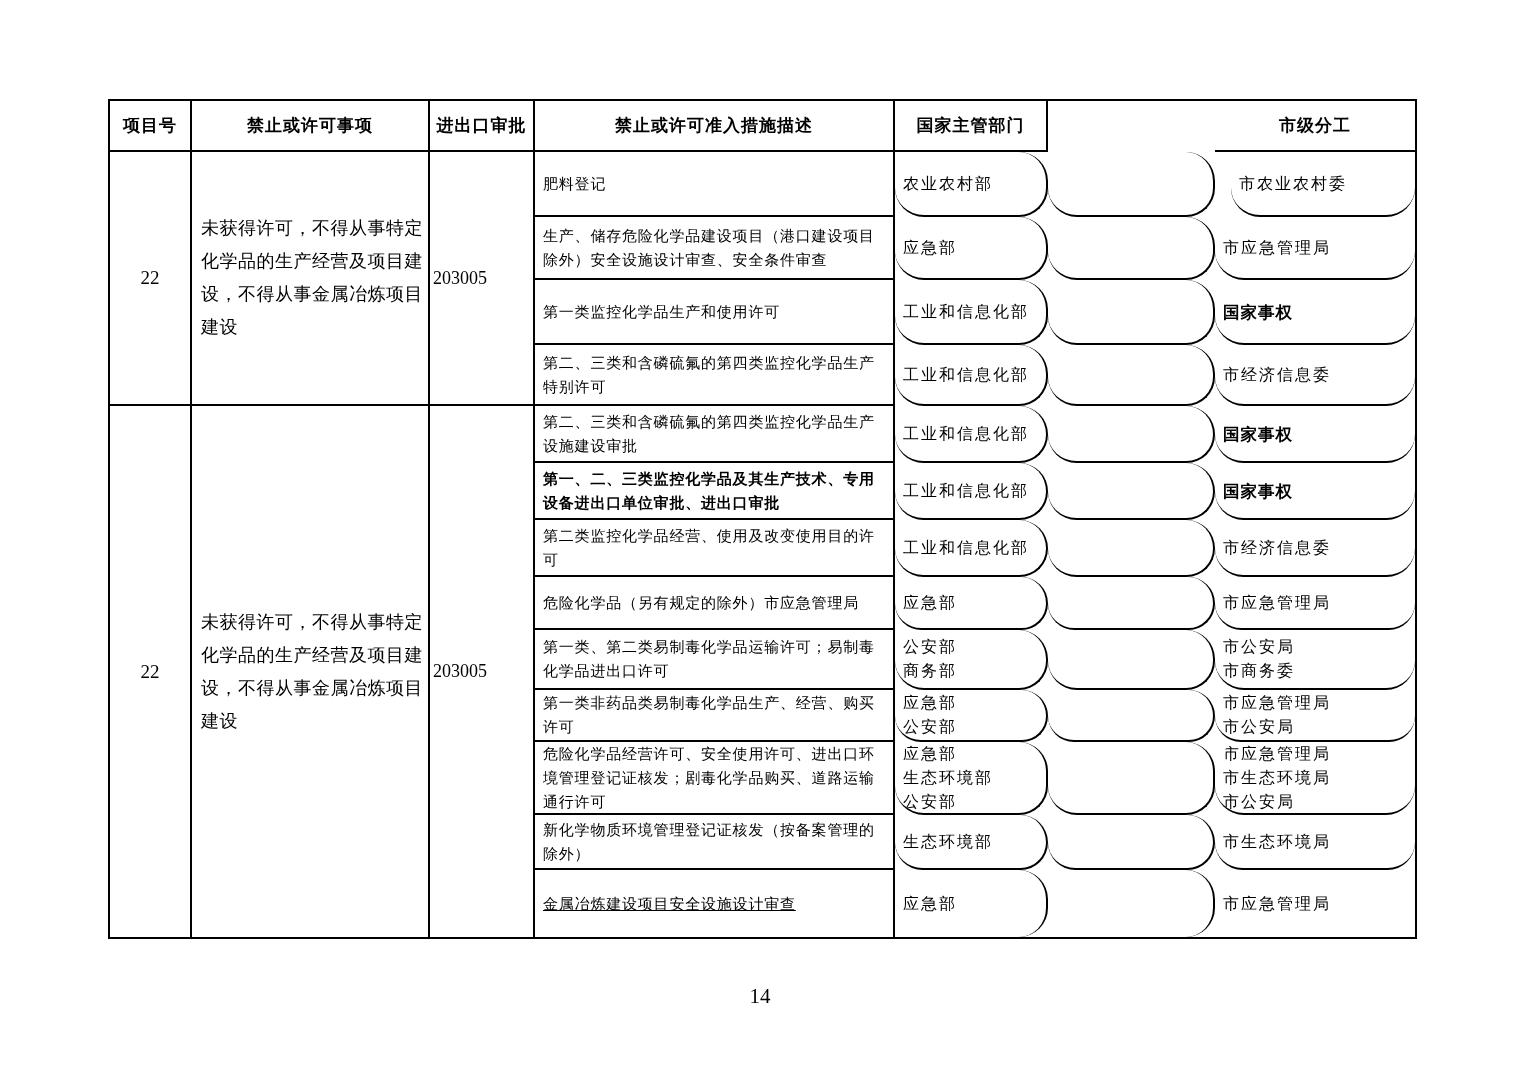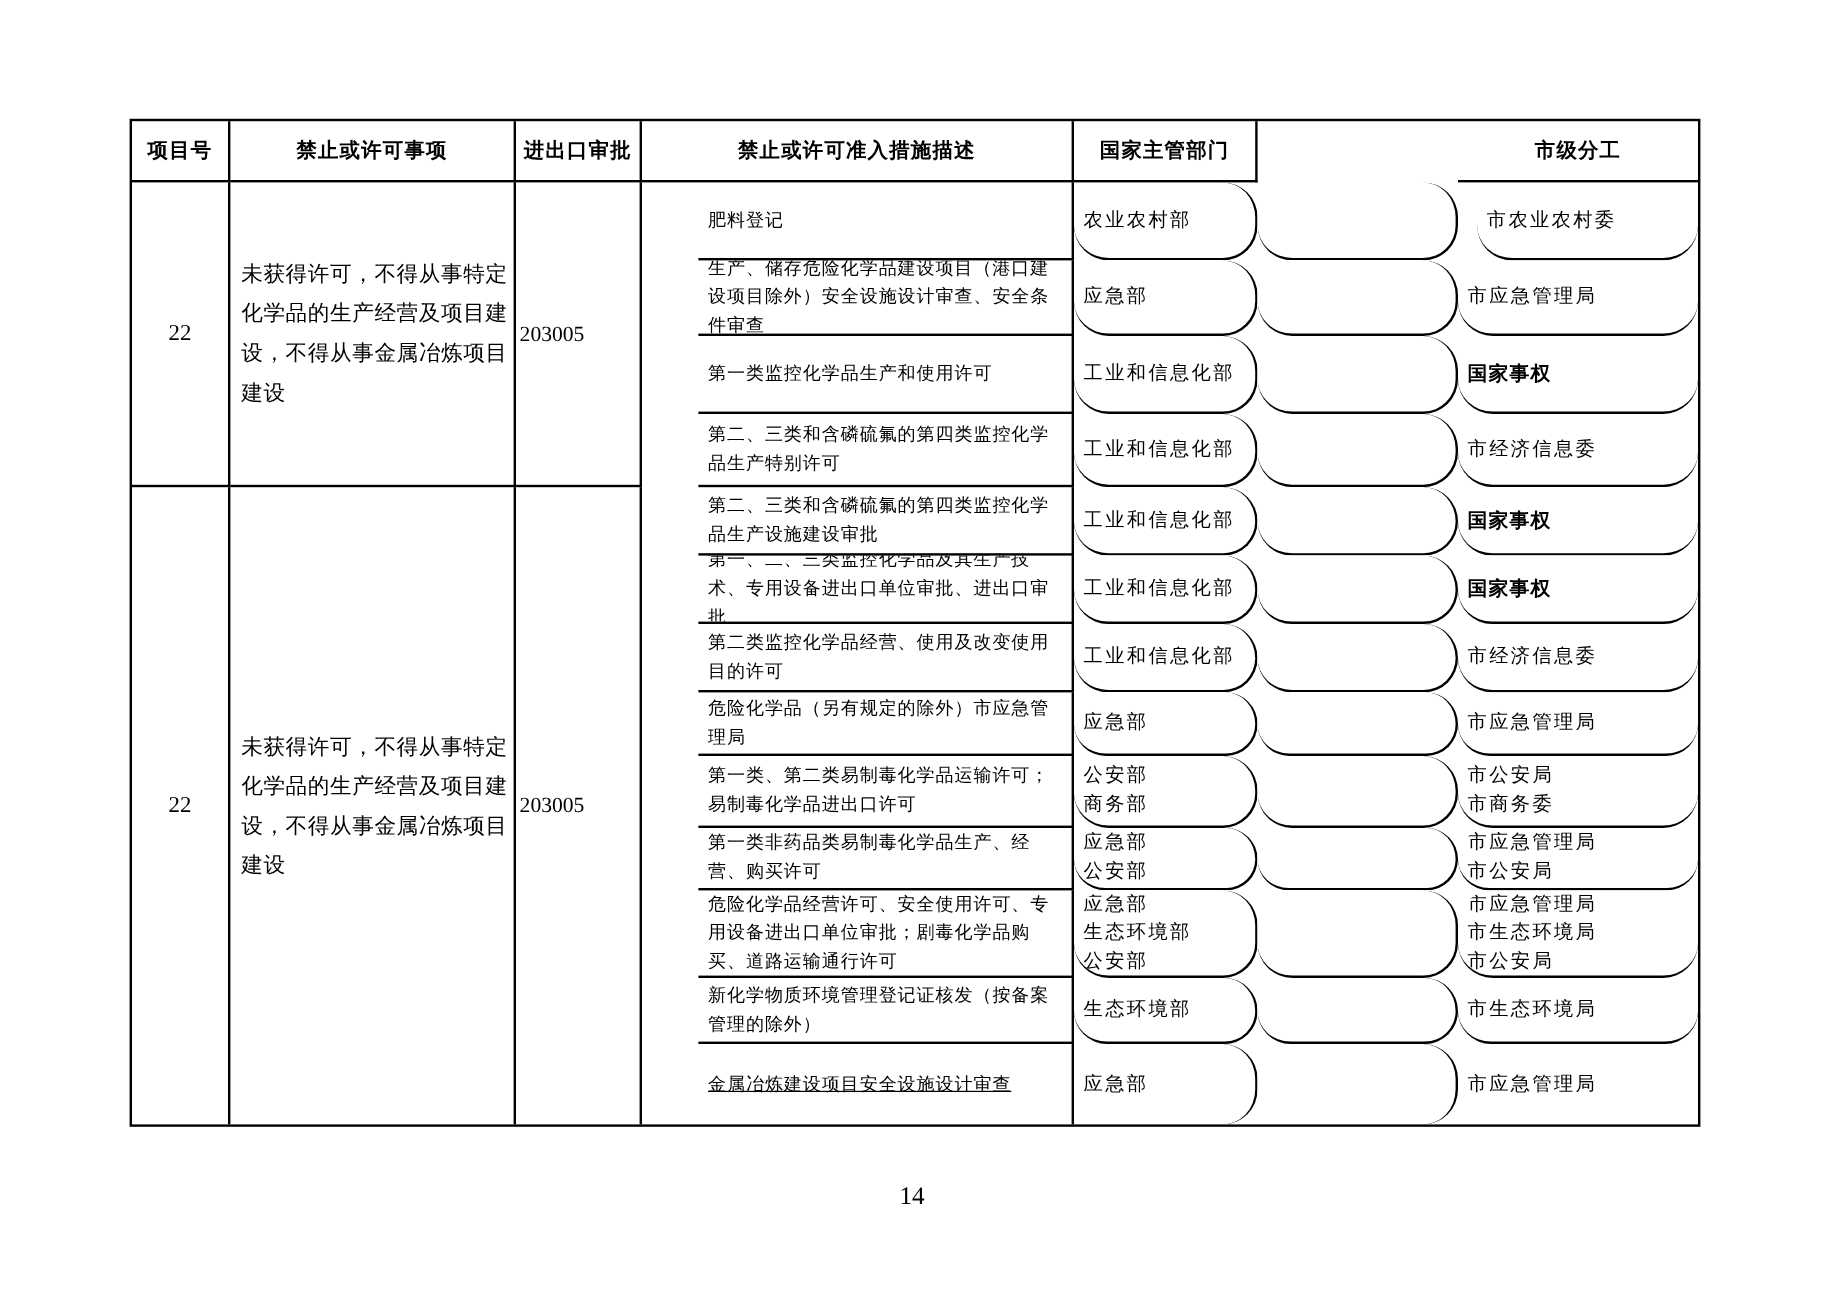--- a/index.html
+++ b/index.html
@@ -56,21 +56,20 @@
     font-size: 18px;
     padding-left: 3px;
   }
   .desc {
     font-size: 15px;
     line-height: 24px;
     letter-spacing: 0.8px;
     padding: 3px 4px 3px 8px;
     white-space: pre-line;
     text-align: left;
-    margin-left: 47px;
   }
   .nat, .loc, .city {
     font-size: 16px;
     line-height: 24px;
     letter-spacing: 2px;
     padding: 3px 4px 3px 8px;
     white-space: pre-line;
     text-align: left;
     border-radius: 29px;
   }
@@ -122,21 +121,21 @@
     <div class="cell loc" style="grid-area: 4 / 6;"></div>
     <div class="cell city no-r bold-city" style="grid-area: 4 / 7;">国家事权</div>
     <div class="cell desc" style="grid-area: 5 / 4;">第二、三类和含磷硫氟的第四类监控化学品生产特别许可</div>
     <div class="cell nat" style="grid-area: 5 / 5;">工业和信息化部</div>
     <div class="cell loc" style="grid-area: 5 / 6;"></div>
     <div class="cell city no-r" style="grid-area: 5 / 7;">市经济信息委</div>
     <div class="cell desc" style="grid-area: 6 / 4;">第二、三类和含磷硫氟的第四类监控化学品生产设施建设审批</div>
     <div class="cell nat" style="grid-area: 6 / 5;">工业和信息化部</div>
     <div class="cell loc" style="grid-area: 6 / 6;"></div>
     <div class="cell city no-r bold-city" style="grid-area: 6 / 7;">国家事权</div>
-    <div class="cell desc" style="grid-area: 7 / 4;">第一、二、三类监控化学品及其生产技术、专用设备进出口单位审批、进出口审批</div>
+    <div class="cell desc" style="grid-area: 7 / 4; font-weight: bold;">第一、二、三类监控化学品及其生产技术、专用设备进出口单位审批、进出口审批</div>
     <div class="cell nat" style="grid-area: 7 / 5;">工业和信息化部</div>
     <div class="cell loc" style="grid-area: 7 / 6;"></div>
     <div class="cell city no-r bold-city" style="grid-area: 7 / 7;">国家事权</div>
     <div class="cell desc" style="grid-area: 8 / 4;">第二类监控化学品经营、使用及改变使用目的许可</div>
     <div class="cell nat" style="grid-area: 8 / 5;">工业和信息化部</div>
     <div class="cell loc" style="grid-area: 8 / 6;"></div>
     <div class="cell city no-r" style="grid-area: 8 / 7;">市经济信息委</div>
     <div class="cell desc" style="grid-area: 9 / 4;">危险化学品（另有规定的除外）市应急管理局</div>
     <div class="cell nat" style="grid-area: 9 / 5;">应急部</div>
     <div class="cell loc" style="grid-area: 9 / 6;"></div>
@@ -146,21 +145,21 @@
 商务部</div>
     <div class="cell loc" style="grid-area: 10 / 6;"></div>
     <div class="cell city no-r" style="grid-area: 10 / 7;">市公安局
 市商务委</div>
     <div class="cell desc" style="grid-area: 11 / 4;">第一类非药品类易制毒化学品生产、经营、购买许可</div>
     <div class="cell nat" style="grid-area: 11 / 5;">应急部
 公安部</div>
     <div class="cell loc" style="grid-area: 11 / 6;"></div>
     <div class="cell city no-r" style="grid-area: 11 / 7;">市应急管理局
 市公安局</div>
-    <div class="cell desc" style="grid-area: 12 / 4;">危险化学品经营许可、安全使用许可、专用设备进出口单位审批；剧毒化学品购买、道路运输通行许可</div>
+    <div class="cell desc" style="grid-area: 12 / 4;">危险化学品经营许可、安全使用许可、进出口环境管理登记证核发；剧毒化学品购买、道路运输通行许可</div>
     <div class="cell nat" style="grid-area: 12 / 5;">应急部
 生态环境部
 公安部</div>
     <div class="cell loc" style="grid-area: 12 / 6;"></div>
     <div class="cell city no-r" style="grid-area: 12 / 7;">市应急管理局
 市生态环境局
 市公安局</div>
     <div class="cell desc" style="grid-area: 13 / 4;">新化学物质环境管理登记证核发（按备案管理的除外）</div>
     <div class="cell nat" style="grid-area: 13 / 5;">生态环境部</div>
     <div class="cell loc" style="grid-area: 13 / 6;"></div>

